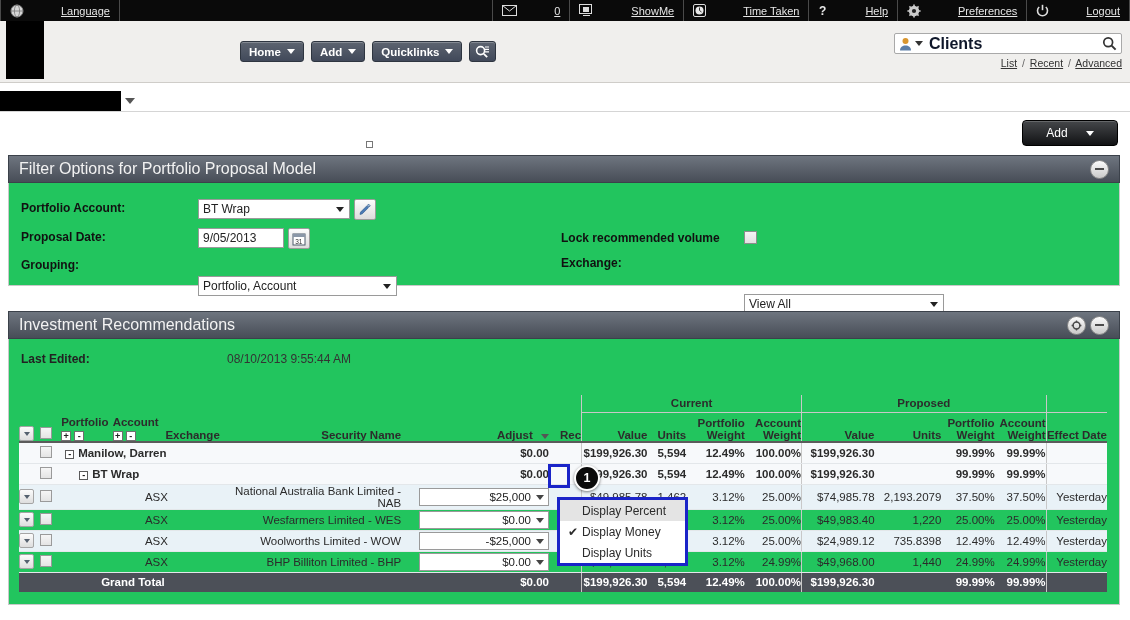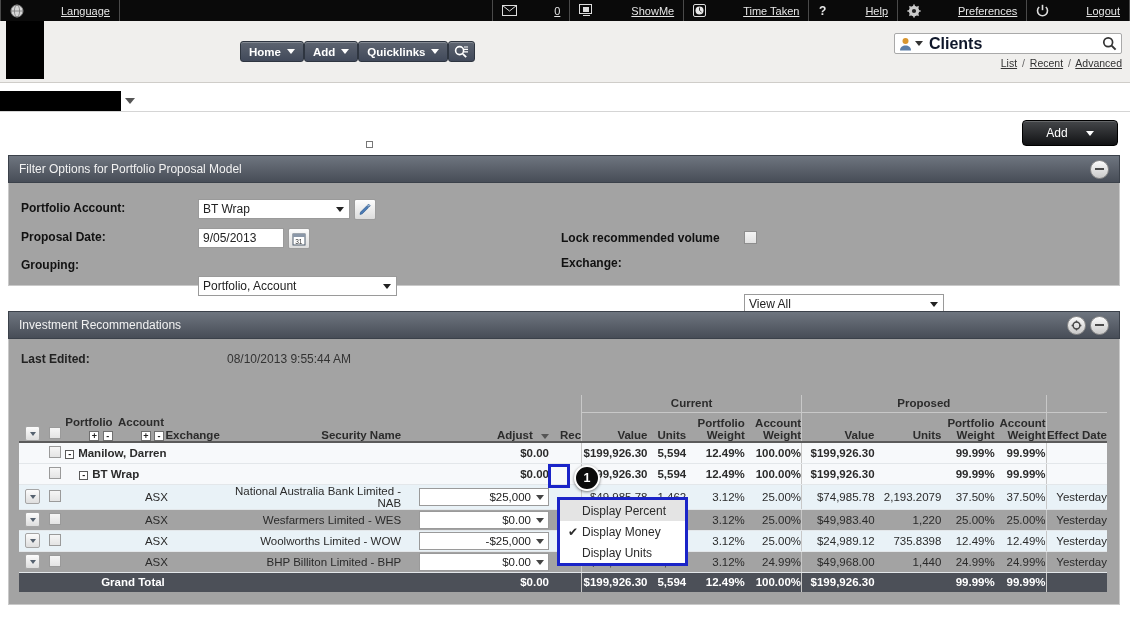--- a/index.html
+++ b/index.html
@@ -31,21 +31,21 @@
   .ic svg { display:block; }
 
   
   .headerstrip {
     position:absolute; left:0; top:21px; width:1130px; height:62px;
     background:#f0efed; border-bottom:1px solid #cfcdc9;
   }
   .logo-block {
     position:absolute; left:6px; top:0px; width:38px; height:58px; background:#000;
   }
-  .navbtns { position:absolute; left:240px; top:41px; display:flex; }
+  .navbtns { position:absolute; left:240px; top:41px; display:flex; gap:7px; }
   .navbtn {
     background:linear-gradient(to bottom,#5d6470,#41495a);
     border:1px solid #2e3540; border-radius:3px;
     color:#fff; font-weight:bold; font-size:11.5px;
     padding:3px 8px; display:flex; align-items:center; gap:6px;
     height:21px; cursor:pointer;
     box-shadow: inset 0 1px 0 rgba(255,255,255,.25);
   }
   .caret-w {
     width:0;height:0;border-left:4px solid transparent;border-right:4px solid transparent;
@@ -88,32 +88,32 @@
     font-size:12px; cursor:pointer;
     box-shadow: inset 0 1px 0 rgba(255,255,255,.18);
   }
 
   
   .panel { position:absolute; left:8px; width:1112px; }
   .panel-head {
     height:28px; background:linear-gradient(to bottom,#6e757f,#474d57);
     border:1px solid #3b414a;
     display:flex; align-items:center; padding:0 10px;
-    color:#f2f2f2; font-size:12px;
+    color:#f2f2f2; font-size:16px;
   }
   .panel-head .ttl { flex:1; }
   .rndbtn {
     width:19px;height:19px;border-radius:50%;
     background:linear-gradient(to bottom,#fbfbfb,#c9c9c9);
     border:1px solid #8d8d8d;
     display:flex;align-items:center;justify-content:center; cursor:pointer;
     margin-left:4px;
   }
   .rndbtn .minus { width:9px;height:2px;background:#4b4b4b; }
-  .panel-body { background:#a3a3a3; border:1px solid #c9c9c9; border-top:none; }
+  .panel-body { background:#22c55e; border:1px solid #c9c9c9; border-top:none; }
 
   #filterPanel { top:155px; }
   #filterPanel .panel-body { height:103px; position:relative; }
   #recPanel { top:311px; }
   #recPanel .panel-body { height:266px; position:relative; }
 
   .lbl-b { font-weight:bold; font-size:12px; color:#111; }
   .fld { position:absolute; }
 
   select.sel, .fakesel {
@@ -149,21 +149,21 @@
     font-weight:bold; font-size:11.5px; color:#2c2c2c; text-align:center;
     border-bottom:1px solid #c8c8c8; height:17px;margin-top:30px;
   }
   .col-h {
     font-weight:bold; font-size:11.5px; color:#2c2c2c;
     vertical-align:bottom; padding-bottom:3px; height:30px;
     border-bottom:2px solid #5b5b5b;
   }
   .vl { border-left:1px solid #c8c8c8; }
   .r { text-align:right; padding-right:5px; }
-  .c { text-align:right; }
+  .c { text-align:left; }
   .l { text-align:right; padding-left:5px; }
   tr.body td { height:21px; border-bottom:1px solid #e3e7ea; color:#2b2b2b; }
   tr.alt td { background:#e9f2f7; }
   tr.tot td { background:#f7f9fb; font-weight:bold; }
   tr.grand td { background:#4c5058; color:#fff; font-weight:bold; height:20px; border-bottom:none; }
   .smbtn {
     width:15px;height:15px;border:1px solid #a5a5a5;border-radius:2px;
     background:linear-gradient(to bottom,#fcfcfc,#dedede);
     display:inline-flex;align-items:center;justify-content:center;cursor:pointer;
   }

